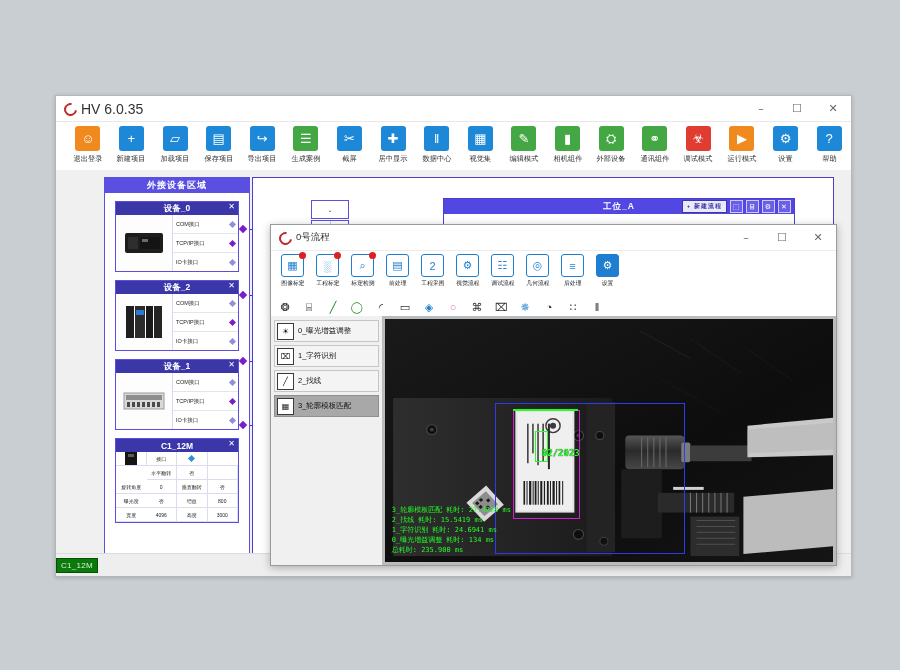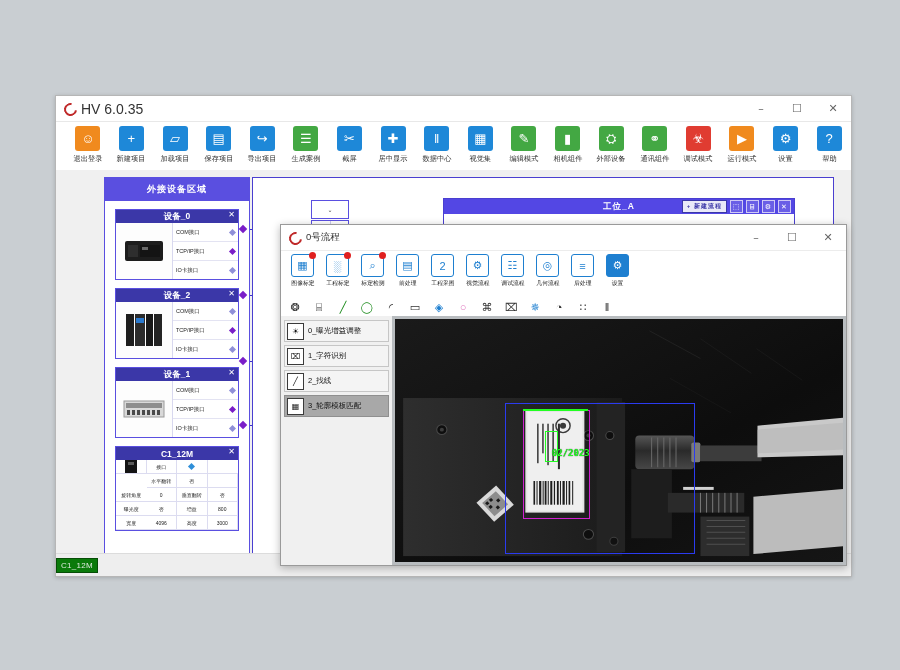--- a/index.html
+++ b/index.html
@@ -51,21 +51,21 @@
     border-top:1px solid #dcdcdc;display:flex;align-items:center;padding-left:0px;}
   .status-chip{background:#0a7a0a;color:#dfeadf;font-size:8px;padding:2px 4px;
     border:1px solid #064d06;margin-left:0px;letter-spacing:.3px;}
 
   
   #ext-panel{
     position:absolute;left:48px;top:7px;width:144px;height:392px;
     background:#ffffff;border:1.5px solid #5a4fe0;
   }
   .panel-hdr{
-    height:23px;background:#5a4fe0;color:#fff;font-size:9px;font-weight:bold;
+    height:15px;background:#5a4fe0;color:#fff;font-size:9px;font-weight:bold;
     display:flex;align-items:center;justify-content:center;letter-spacing:1px;
   }
   .dev-card{margin:8px 10px 0 10px;border:1px solid #5a4fe0;background:#fff;}
   .dev-hdr{height:13px;background:#3b37a8;color:#fff;font-size:8.5px;font-weight:bold;
     display:flex;align-items:center;justify-content:center;position:relative;}
   .dev-hdr .x{position:absolute;right:3px;top:0;font-size:8px;}
   .dev-body{display:flex;height:56px;}
   .dev-pic{width:56px;border-right:1px solid #d8d8ef;display:flex;align-items:center;
     justify-content:center;background:#fdfdfd;}
   .dev-rows{flex:1;display:flex;flex-direction:column;}
@@ -122,21 +122,21 @@
   .mini-split > div{flex:1;border-right:1px solid #cfcdf0;height:100%;display:flex;
     align-items:center;justify-content:center;}
   .mini-split > div:last-child{border-right:none;}
 
   
   .conn{position:absolute;background:#3d2fc8;}
   .conn-dot{position:absolute;width:6px;height:6px;background:#7a1ec8;transform:rotate(45deg);}
 
   
   #flow-window{
-    position:absolute;left:280px;top:224px;width:565px;height:340px;
+    position:absolute;left:270px;top:224px;width:565px;height:340px;
     background:#f0f0f0;border:1px solid #9a9a9a;box-shadow:0 2px 8px rgba(0,0,0,.28);
   }
   #flow-titlebar{height:25px;background:#fff;display:flex;align-items:center;
     border-bottom:1px solid #ececec;}
   .flow-title{font-size:9.5px;color:#333;}
   #flow-toolbar{height:42px;background:#fff;display:flex;align-items:flex-start;
     padding:3px 0 0 4px;}
   .ft-item{width:35px;display:flex;flex-direction:column;align-items:center;}
   .ft-icon{width:21px;height:21px;border:1.6px solid #1e7fd0;border-radius:3px;
     display:flex;align-items:center;justify-content:center;color:#1e7fd0;font-size:11px;
@@ -692,16 +692,23 @@
             </g>
           </g>
         </svg>
 
         <div class="roi-blue" style="left:24.5%;top:34.5%;right:33%;bottom:3.5%;"></div>
         <div class="roi-magenta" style="left:28.5%;top:37.5%;width:14.5%;height:44%;"></div>
         <div class="roi-green" style="left:33.5%;top:46%;width:2.5%;height:12%;"></div>
         <div style="position:absolute;left:28.5%;top:37.2%;width:14.5%;height:1.5px;background:#22ff22;"></div>
         <div class="ovl-txt" style="left:35%;top:53%;font-size:9px;font-weight:bold;">02/2023</div>
 
+        <div id="timing-overlay" style="position:absolute;left:1.5%;bottom:3%;">
+            <div style="color: rgb(34, 255, 34); font-size: 7px; font-family: &quot;DejaVu Sans Mono&quot;, monospace; line-height: 10px; white-space: nowrap;">3_轮廓模板匹配 耗时: 27.4228 ms</div>
+            <div style="color: rgb(34, 255, 34); font-size: 7px; font-family: &quot;DejaVu Sans Mono&quot;, monospace; line-height: 10px; white-space: nowrap;">2_找线 耗时: 15.5419 ms</div>
+            <div style="color: rgb(34, 255, 34); font-size: 7px; font-family: &quot;DejaVu Sans Mono&quot;, monospace; line-height: 10px; white-space: nowrap;">1_字符识别 耗时: 24.6941 ms</div>
+            <div style="color: rgb(34, 255, 34); font-size: 7px; font-family: &quot;DejaVu Sans Mono&quot;, monospace; line-height: 10px; white-space: nowrap;">0_曝光增益调整 耗时: 134 ms</div>
+            <div style="color: rgb(34, 255, 34); font-size: 7px; font-family: &quot;DejaVu Sans Mono&quot;, monospace; line-height: 10px; white-space: nowrap;">总耗时: 235.900 ms</div>
+          </div>
       </div>
     </div>
   </div>
 </div>
 
 </body></html>

